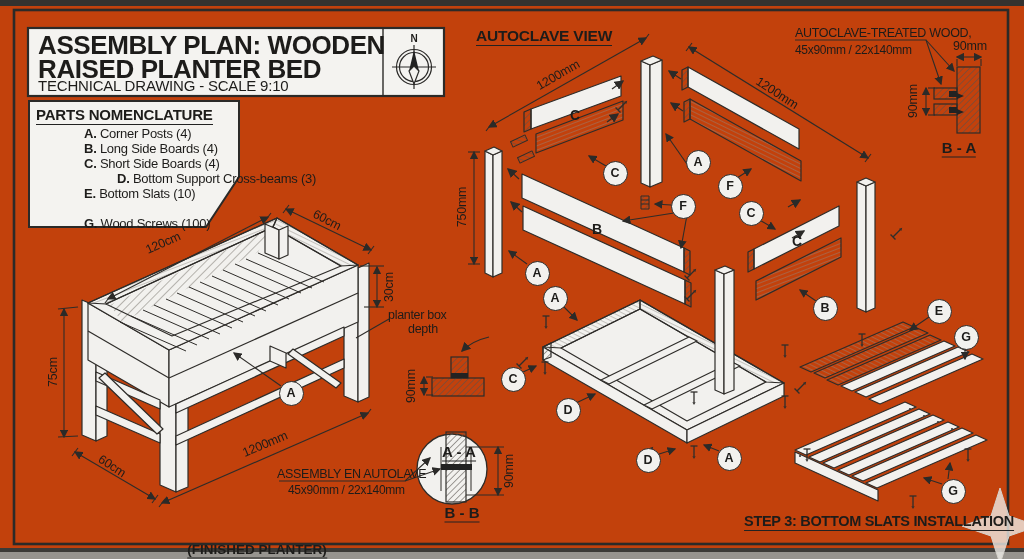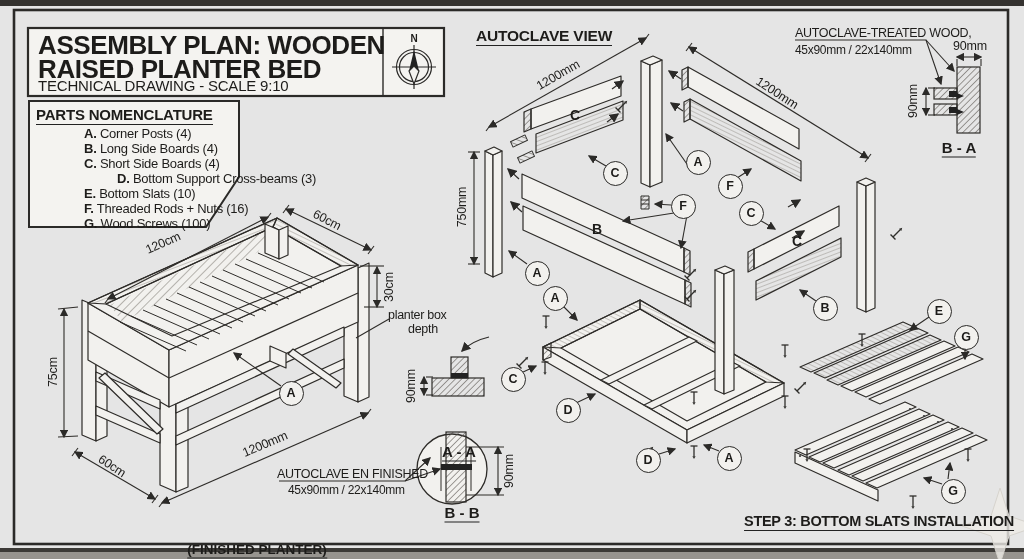--- a/index.html
+++ b/index.html
@@ -1,16 +1,16 @@
 <!DOCTYPE html>
 <html><head>
 <meta charset="utf-8">
 <style>
   html,body{margin:0;padding:0;background:#c9c7c2;}
-  .stage{position:relative;width:1024px;height:559px;background:#e5e5e5;overflow:hidden;
+  .stage{position:relative;width:1024px;height:559px;background:#c2410c;overflow:hidden;
          font-family:"Liberation Sans",sans-serif;color:#1d1c1a;}
   svg{position:absolute;left:0;top:0;}
   .txt{position:absolute;white-space:nowrap;color:#1d1c1a;}
   .ctr{transform:translate(-50%,-50%);}
   .ul{border-bottom:1.6px solid #222;padding-bottom:1px;}
   .title1{font-size:26px;font-weight:700;letter-spacing:-.4px;line-height:26px;}
   .subtitle{font-size:15px;letter-spacing:-.2px;}
   .ph{font-size:15px;font-weight:700;letter-spacing:-.2px;}
   .prow{font-size:13px;letter-spacing:-.25px;line-height:15px;margin-left:48px;}
   .prow b{font-weight:700;}
@@ -348,42 +348,41 @@
 <div class="txt title1" style="left:38px;top:56px;">RAISED PLANTER BED</div>
 <div class="txt subtitle" style="left:38px;top:77px;">TECHNICAL DRAWING - SCALE 9:10</div>
 <div class="txt nlab ctr" style="left:414px;top:38px;">N</div>
 
 <div class="txt ph" style="left:36px;top:106px;"><span class="ul">PARTS NOMENCLATURE</span></div>
 <div class="txt prow" style="left:36px;top:126px;"><b>A.</b> <span>Corner Posts (4)</span></div>
 <div class="txt prow" style="left:36px;top:141px;"><b>B.</b> <span>Long Side Boards (4)</span></div>
 <div class="txt prow" style="left:36px;top:156px;"><b>C.</b> <span>Short Side Boards (4)</span></div>
 <div class="txt prow" style="left:36px;top:171px;padding-left:33px;"><b>D.</b> <span>Bottom Support Cross-beams (3)</span></div>
 <div class="txt prow" style="left:36px;top:186px;"><b>E.</b> <span>Bottom Slats (10)</span></div>
-<div class="txt prow" style="left:36px;top:201px;"><b>F.</b> <span>Threaded Rods + Nuts (16)</span></div>
 <div class="txt prow" style="left:36px;top:216px;"><b>G.</b> <span>Wood Screws (100)</span></div>
 
 <div class="txt evh" style="left:476px;top:27px;"><span class="ul">AUTOCLAVE VIEW</span></div>
 
 <div class="txt dim ctr" style="left:163px;top:243px;transform:translate(-50%,-50%) rotate(-24deg);">120cm</div>
 <div class="txt dim ctr" style="left:327px;top:220px;transform:translate(-50%,-50%) rotate(27deg);">60cm</div>
 <div class="txt dim ctr" style="left:389px;top:287px;transform:translate(-50%,-50%) rotate(-90deg);">30cm</div>
 <div class="txt dim ctr" style="left:53px;top:372px;transform:translate(-50%,-50%) rotate(-90deg);">75cm</div>
 <div class="txt dim ctr" style="left:112px;top:466px;transform:translate(-50%,-50%) rotate(33deg);">60cm</div>
 <div class="txt dim ctr" style="left:265px;top:444px;transform:translate(-50%,-50%) rotate(-23deg);">1200mm</div>
 <div class="txt dim ctr" style="left:558px;top:75px;transform:translate(-50%,-50%) rotate(-30deg);">1200mm</div>
 <div class="txt dim ctr" style="left:777px;top:93px;transform:translate(-50%,-50%) rotate(33deg);">1200mm</div>
 <div class="txt dim ctr" style="left:462px;top:207px;transform:translate(-50%,-50%) rotate(-90deg);">750mm</div>
 <div class="txt dim ctr" style="left:970px;top:46px;">90mm</div>
 <div class="txt dim ctr" style="left:913px;top:101px;transform:translate(-50%,-50%) rotate(-90deg);">90mm</div>
 <div class="txt dim ctr" style="left:411px;top:386px;transform:translate(-50%,-50%) rotate(-90deg);">90mm</div>
 <div class="txt dim ctr" style="left:509px;top:471px;transform:translate(-50%,-50%) rotate(-90deg);">90mm</div>
 
 <div class="txt note1" style="left:795px;top:26px;">AUTOCLAVE-TREATED WOOD,</div>
 <div class="txt note2" style="left:795px;top:43px;">45x90mm / 22x140mm</div>
-<div class="txt note1" style="left:277px;top:467px;">AUTOCLAVE EN FINISHED</div>
+<div class="txt note1" style="left:277px;top:467px;">ASSEMBLY EN AUTOLAVE</div>
 <div class="txt note2" style="left:288px;top:483px;">45x90mm / 22x140mm</div>
 <div class="txt note1" style="left:388px;top:308px;">planter box</div>
 <div class="txt note1" style="left:408px;top:322px;">depth</div>
 
 <div class="txt dlab ctr" style="left:959px;top:147px;"><span class="ul">B - A</span></div>
 <div class="txt dlab ctr" style="left:459px;top:411px;margin-top:40px;"><span class="ul">A - A</span></div>
 <div class="txt dlab ctr" style="left:462px;top:512px;"><span class="ul">B - B</span></div>
 
 <div class="txt cap ctr" style="left:257px;top:514px;"><span class="ul">(FINISHED PLANTER)</span></div>
 <div class="txt step ctr" style="left:879px;top:521px;"><span class="ul">STEP 3: BOTTOM SLATS INSTALLATION</span></div>

